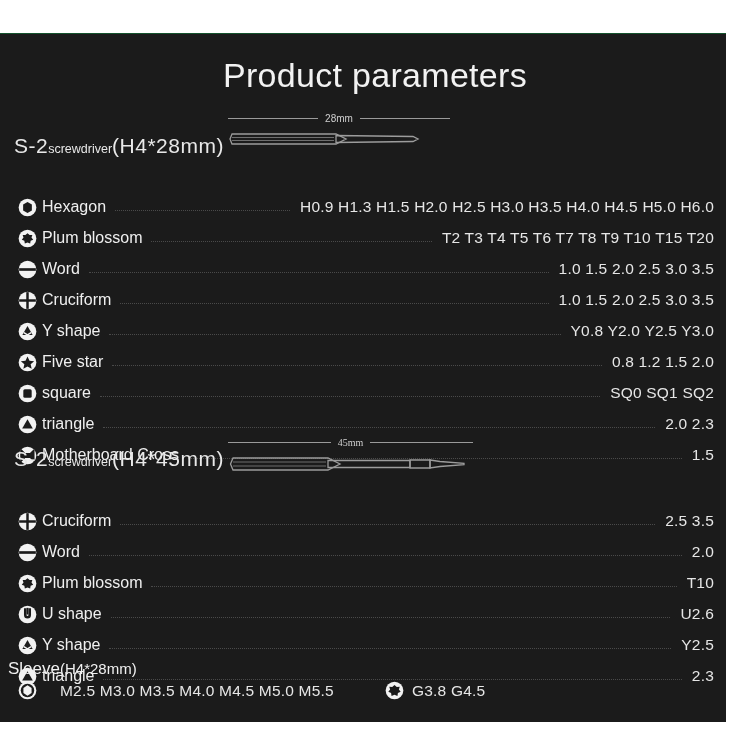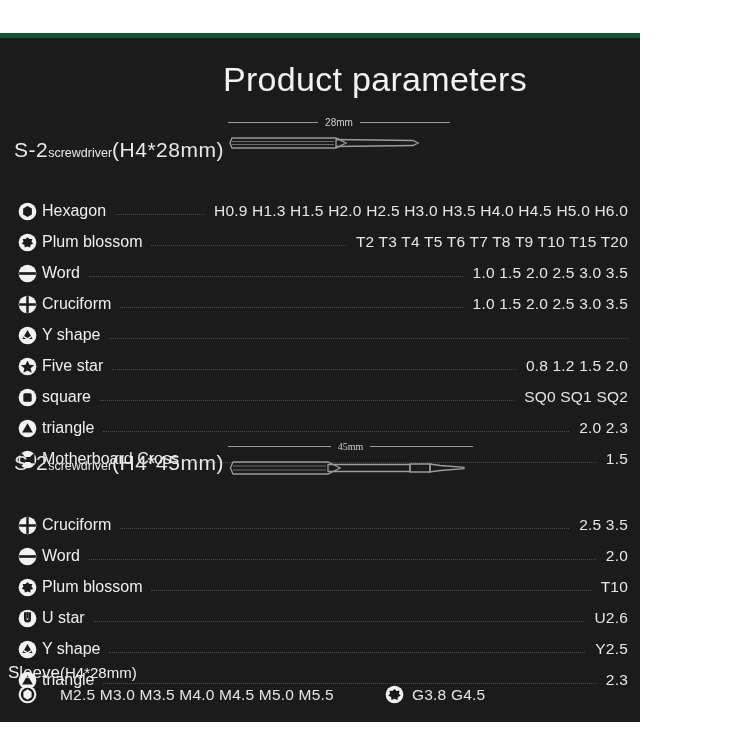--- a/index.html
+++ b/index.html
@@ -16,24 +16,24 @@
   .page {
     position: relative;
     width: 750px;
     height: 750px;
     background: #ffffff;
   }
   .panel {
     position: absolute;
     left: 0;
     top: 33px;
-    width: 640px;
+    width: 726px;
     height: 689px;
     background: #1b1b1b;
-    border-top: 5px solid #14532d;
+    border-top: 1px solid #14532d;
     box-sizing: border-box;
     overflow: hidden;
   }
 
   
   .title {
     position: absolute;
     top: 22px;
     left: 0;
     width: 750px;
@@ -213,20 +213,21 @@
     </div>
 
     <div class="row" style="top:284px;">
       <svg class="icon" viewBox="0 0 20 20">
         <circle cx="10" cy="10" r="9.3" fill="#f2f2f2"></circle>
         <path d="M10 4.2 L15.4 13.6 L4.6 13.6 Z" fill="#1b1b1b"></path>
         <path d="M10 13.6 L10 15.6 M10 13.6 L6.2 11.2 M10 13.6 L13.8 11.2" stroke="#f2f2f2" stroke-width="1.5"></path>
       </svg>
       <span class="label">Y shape</span>
       <span class="leader"></span>
+      <span class="values">Y0.8  Y2.0  Y2.5  Y3.0</span>
     </div>
 
     <div class="row" style="top:315px;">
       <svg class="icon" viewBox="0 0 20 20">
         <circle cx="10" cy="10" r="9.3" fill="#f2f2f2"></circle>
         <path d="M10 3.6 L12.1 8.1 L17 8.6 L13.3 11.9 L14.4 16.7 L10 14.2 L5.6 16.7 L6.7 11.9 L3 8.6 L7.9 8.1 Z" fill="#1b1b1b"></path>
       </svg>
       <span class="label">Five star</span>
       <span class="leader"></span>
       <span class="values">0.8  1.2  1.5  2.0</span>
@@ -313,21 +314,21 @@
       <span class="leader"></span>
       <span class="values">T10</span>
     </div>
 
     <div class="row" style="top:567px;">
       <svg class="icon" viewBox="0 0 20 20">
         <circle cx="10" cy="10" r="9.3" fill="#f2f2f2"></circle>
         <path d="M6.3 3.4 L6.3 10.6 A3.7 3.7 0 0 0 13.7 10.6 L13.7 3.4 L11 3.4 L11 10.6 A1 1 0 0 1 9 10.6 L9 3.4 Z" fill="#1b1b1b"></path>
         <rect x="9" y="3" width="2" height="7" fill="#1b1b1b"></rect>
       </svg>
-      <span class="label">U star</span>
+      <span class="label">U shape</span>
       <span class="leader"></span>
       <span class="values">U2.6</span>
     </div>
 
     <div class="row" style="top:598px;">
       <svg class="icon" viewBox="0 0 20 20">
         <circle cx="10" cy="10" r="9.3" fill="#f2f2f2"></circle>
         <path d="M10 4.2 L15.4 13.6 L4.6 13.6 Z" fill="#1b1b1b"></path>
         <path d="M10 13.6 L10 15.6 M10 13.6 L6.2 11.2 M10 13.6 L13.8 11.2" stroke="#f2f2f2" stroke-width="1.5"></path>
       </svg>

